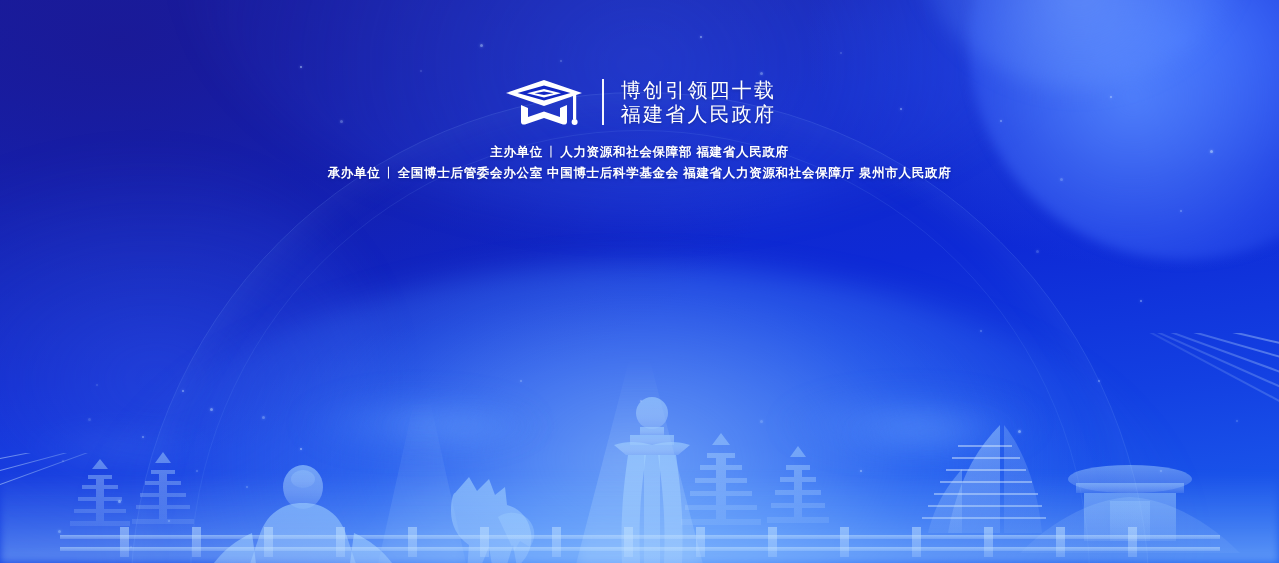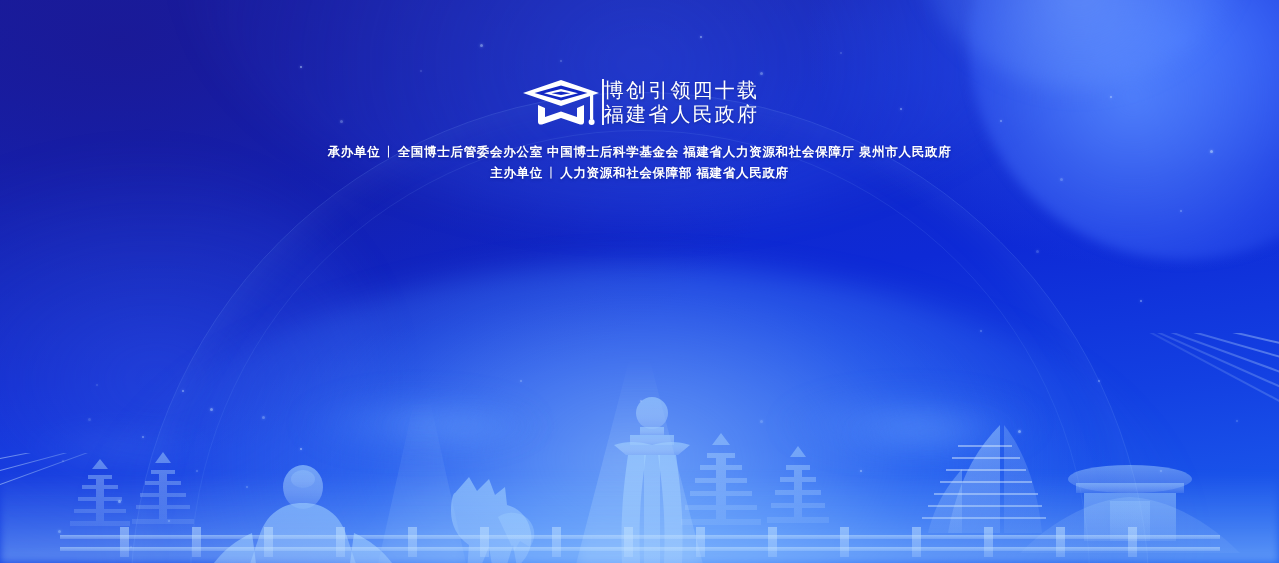--- a/index.html
+++ b/index.html
@@ -166,20 +166,21 @@
     position: relative;
     z-index: 10;
     width: 100%;
     text-align: center;
   }
 
   .emblem-row {
     display: flex;
     align-items: center;
     justify-content: center;
+    gap: 17px;
     padding-top: 78px;
   }
   .emblem-mark { width: 82px; height: 48px; flex: 0 0 auto; }
   .emblem-divider {
     width: 2px;
     height: 46px;
     background: #ffffff;
     opacity: .95;
     flex: 0 0 auto;
   }
@@ -436,22 +437,22 @@
       <div class="emblem-slogan">
         <div>博创引领四十载</div>
         <div>福建省人民政府</div>
       </div>
     </div>
 
 
 
     <div class="org-block">
       <div class="org-line">
+        <span>主办单位</span><span class="sep">丨</span><span>人力资源和社会保障部  福建省人民政府</span>
+      </div>
+      <div class="org-line">
         <span>承办单位</span><span class="sep">丨</span><span>全国博士后管委会办公室  中国博士后科学基金会  福建省人力资源和社会保障厅  泉州市人民政府</span>
-      </div>
-      <div class="org-line">
-        <span>主办单位</span><span class="sep">丨</span><span>人力资源和社会保障部  福建省人民政府</span>
       </div>
     </div>
 
 
   </div>
 </div>
 
 </body></html>

